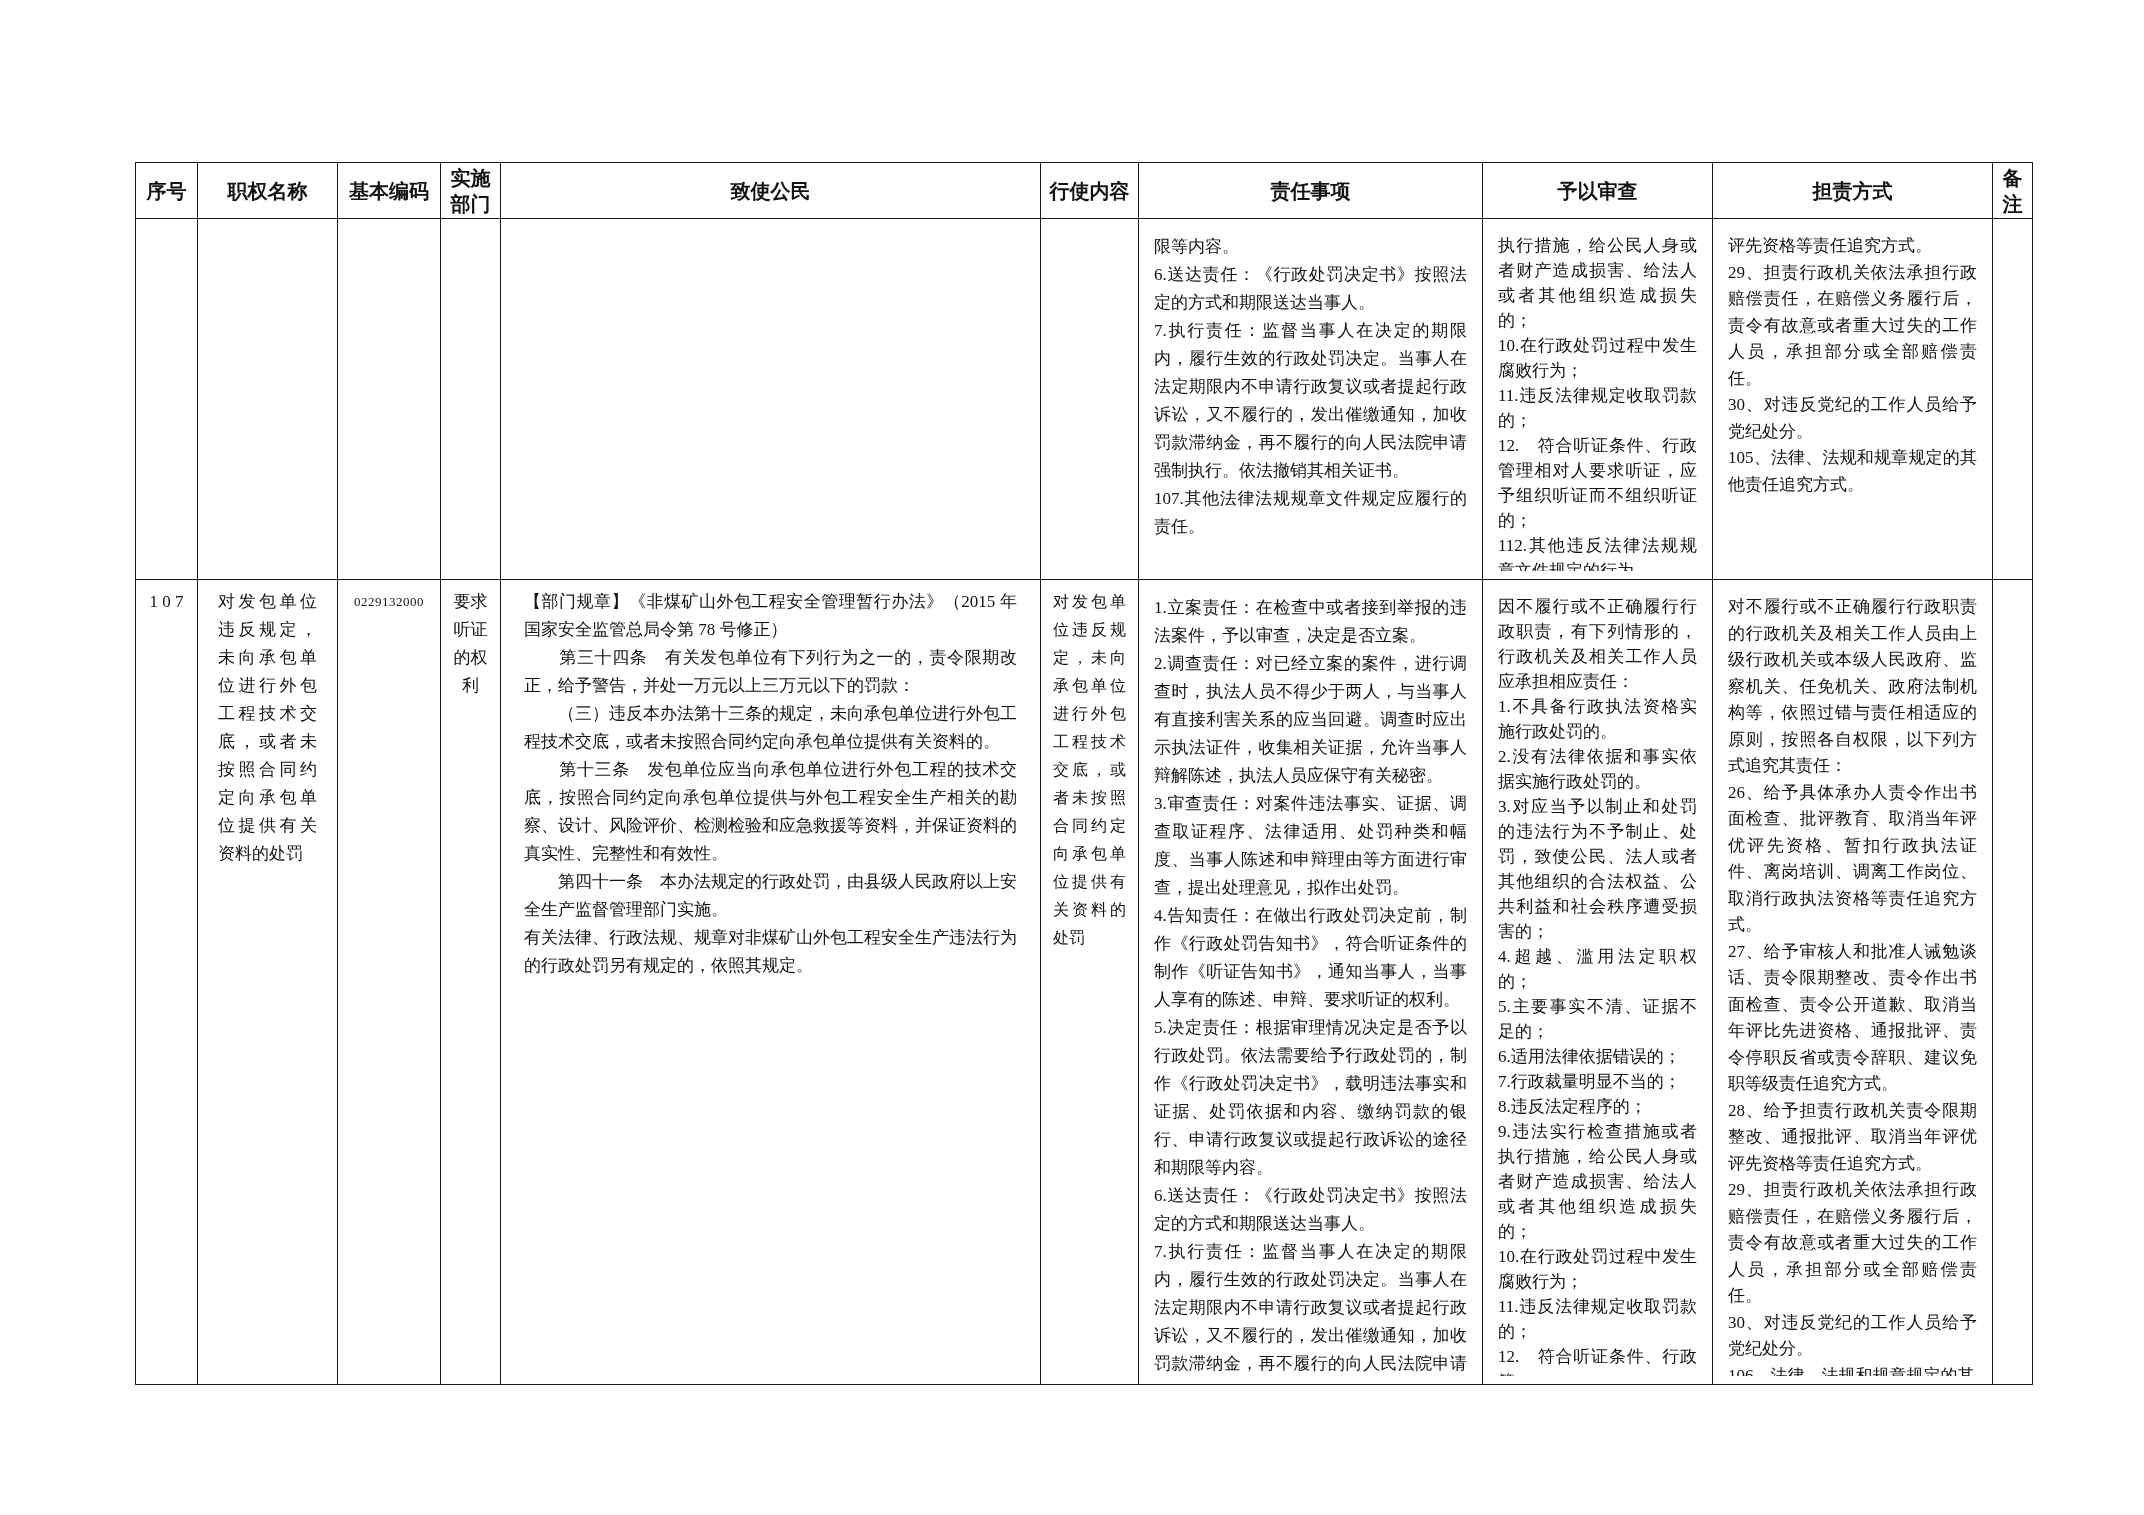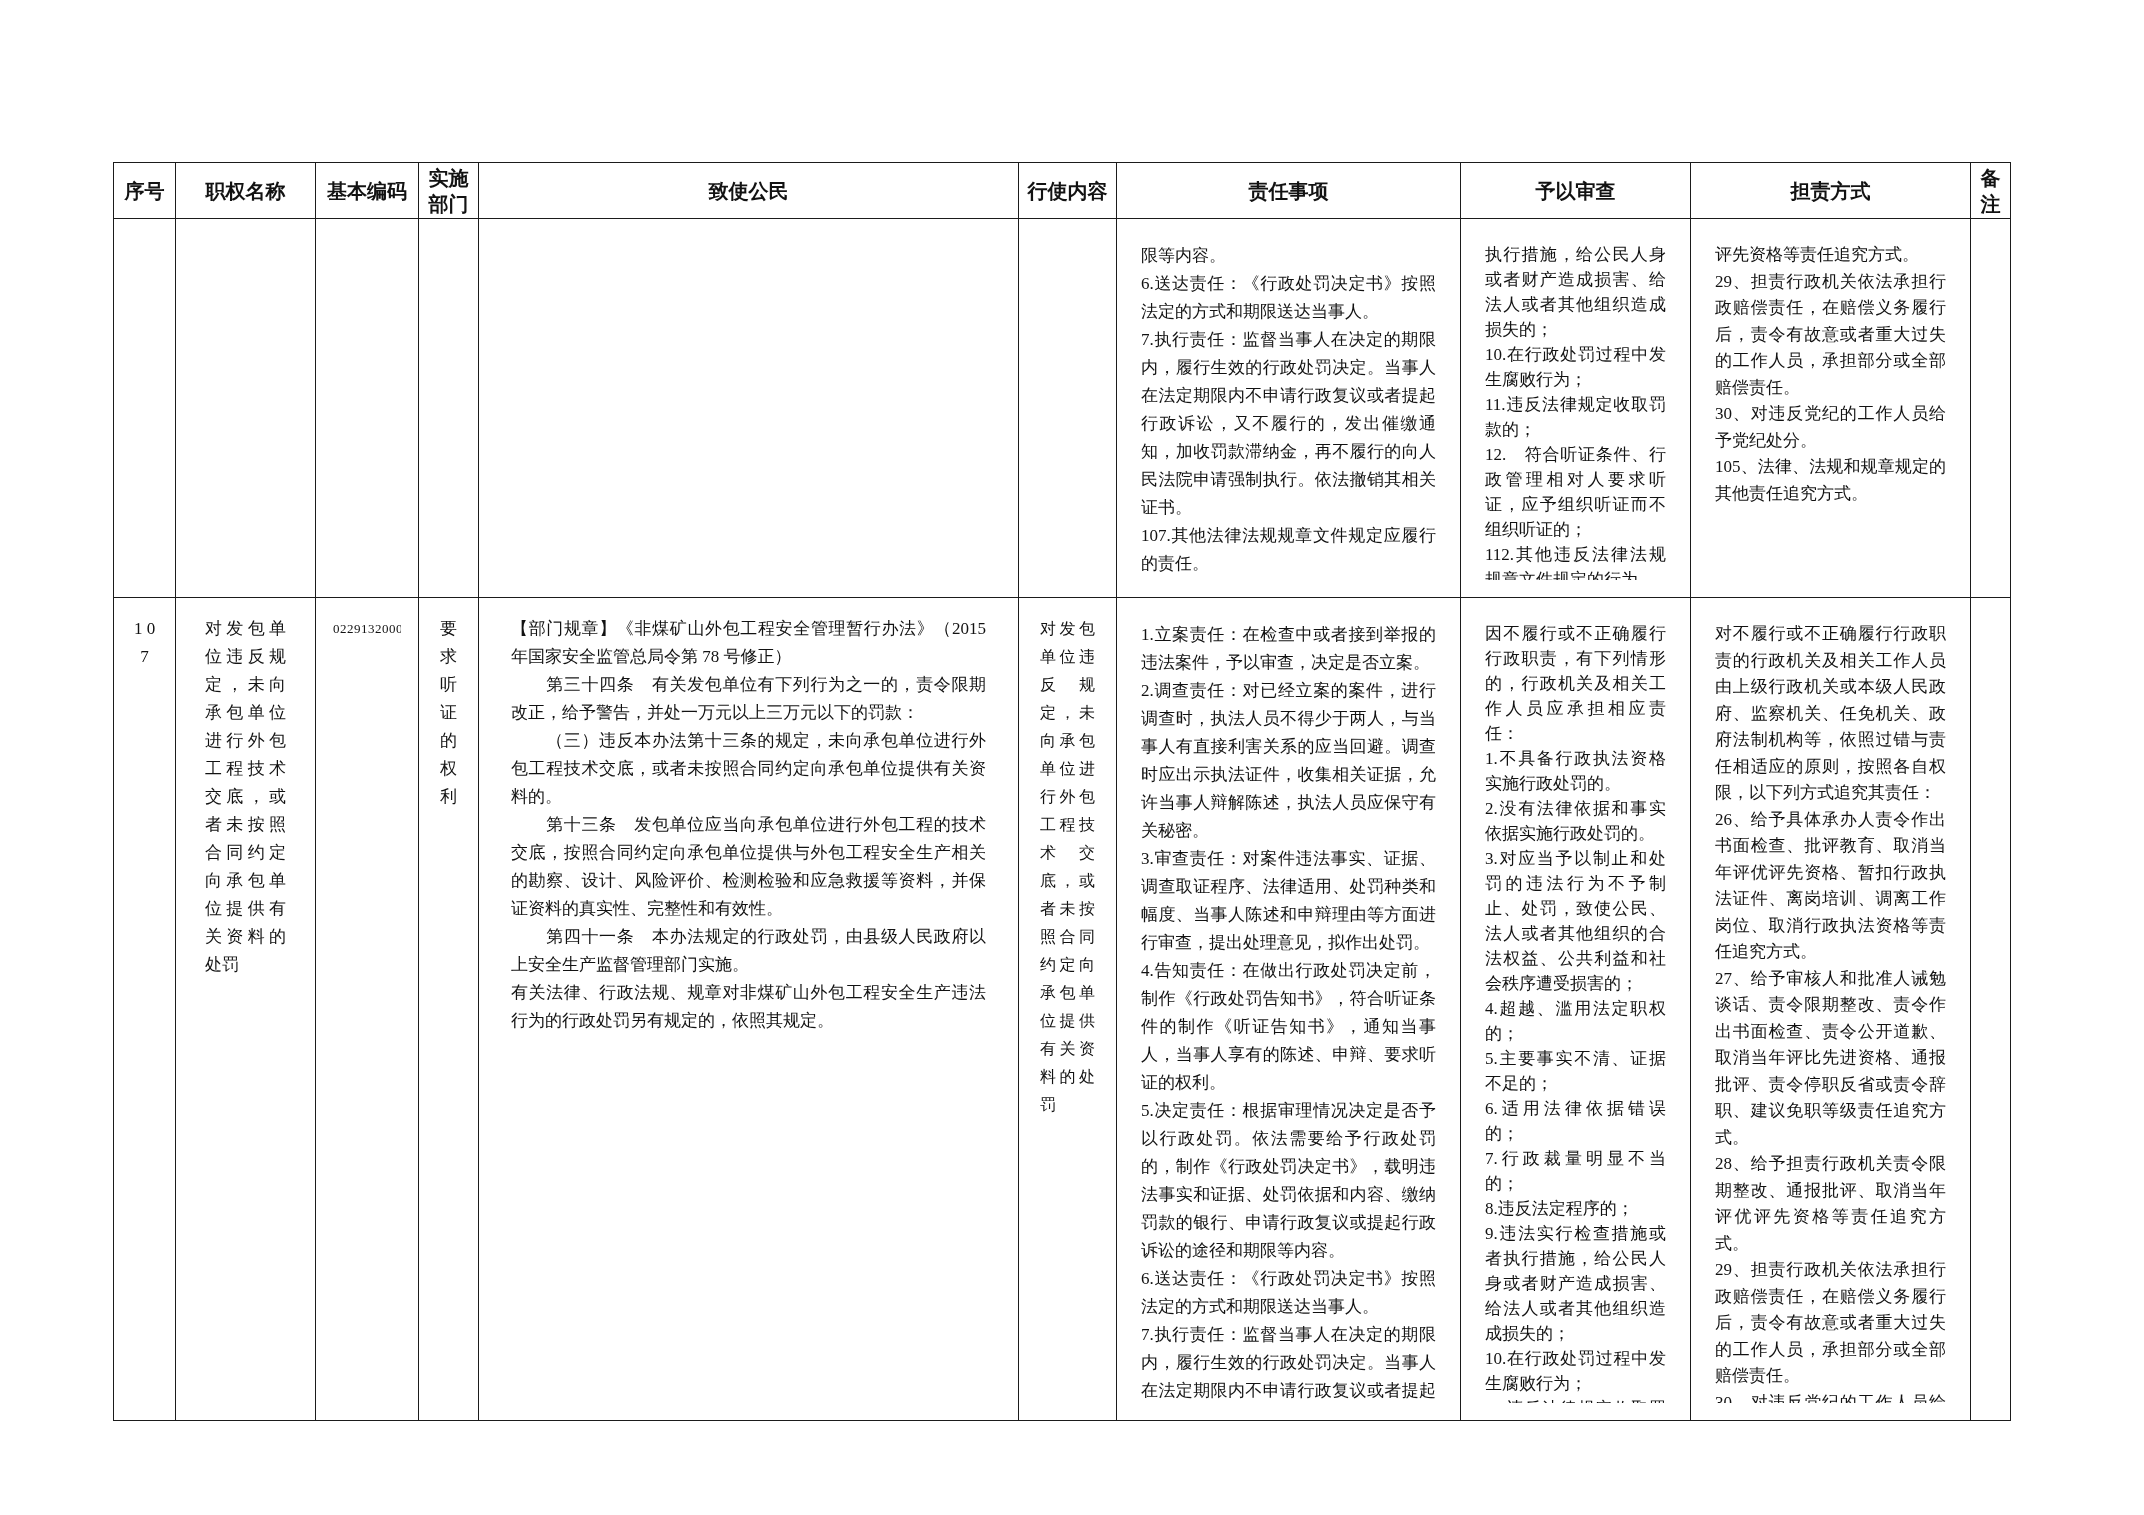--- a/index.html
+++ b/index.html
@@ -6,29 +6,29 @@
   .page {
     position: relative;
     width: 2144px;
     height: 1515px;
     background: #ffffff;
     overflow: hidden;
     color: #121212;
   }
   table.grid {
     position: absolute;
-    left: 113px;
+    left: 135px;
     top: 162px;
     width: 1897px;
     border-collapse: collapse;
     table-layout: fixed;
   }
   .grid th, .grid td {
     border: 1px solid #1b1b1b;
-    padding: 17px;
+    padding: 8px;
     vertical-align: top;
     overflow: hidden;
   }
   .grid thead tr { height: 56px; }
   .grid tr.r1 { height: 344px; }
   .grid tr.r2 { height: 788px; }
   th.hd {
     font-family: "Liberation Sans", sans-serif;
     font-weight: bold;
     font-size: 20px;

